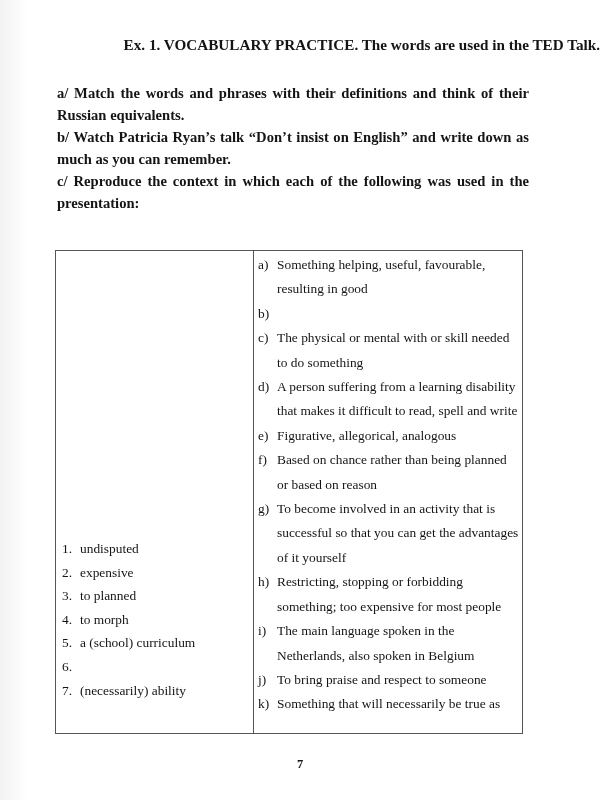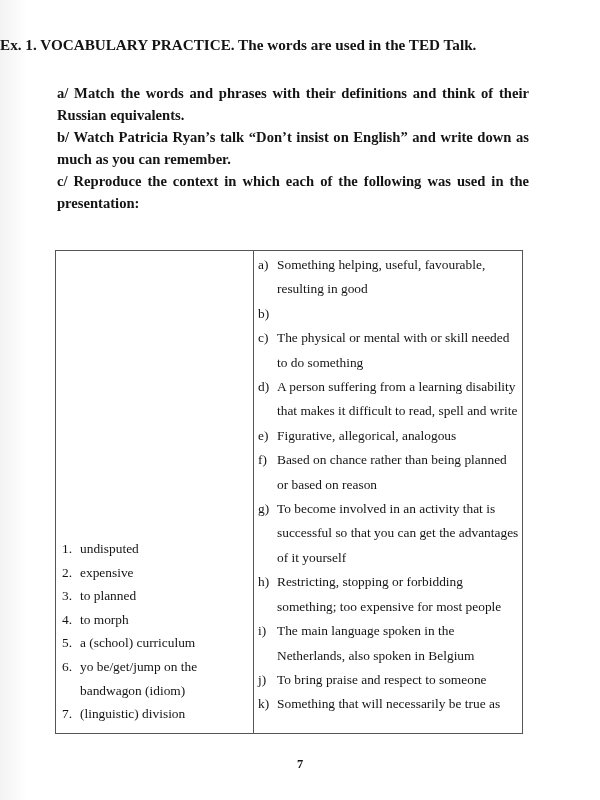--- a/index.html
+++ b/index.html
@@ -18,21 +18,21 @@
     .page-shadow {
       position: absolute;
       left: 0; top: 0;
       width: 28px; height: 800px;
       background: linear-gradient(to right, #f3f3f3, #ffffff);
     }
     .title {
       position: absolute;
       left: 0; right: 0;
       top: 36px;
-      text-align: left;
+      text-align: right;
       font-weight: bold;
       font-size: 15.2px;
       letter-spacing: 0;
     }
     .instructions {
       position: absolute;
       left: 57px;
       width: 472px;
       top: 82px;
       font-weight: bold;
@@ -137,25 +137,24 @@
       <li>
           <span class="num">4.</span>
           <span>to morph</span>
         </li>
       <li>
           <span class="num">5.</span>
           <span>a (school) curriculum</span>
         </li>
       <li style="width:150px">
           <span class="num">6.</span>
-          <span>yo be/get/jump on the bandwagon (idiom)</span>
         </li>
       <li>
           <span class="num">7.</span>
-          <span>(linguistic) division</span>
+          <span>(necessarily) ability</span>
         </li>
     </ul>
   </div>
   <div class="col-right">
     <ul class="defs-list">
       <li>
           <span class="letter">a)</span>
           <span>Something helping, useful, favourable, resulting in good</span>
         </li>
       <li>

